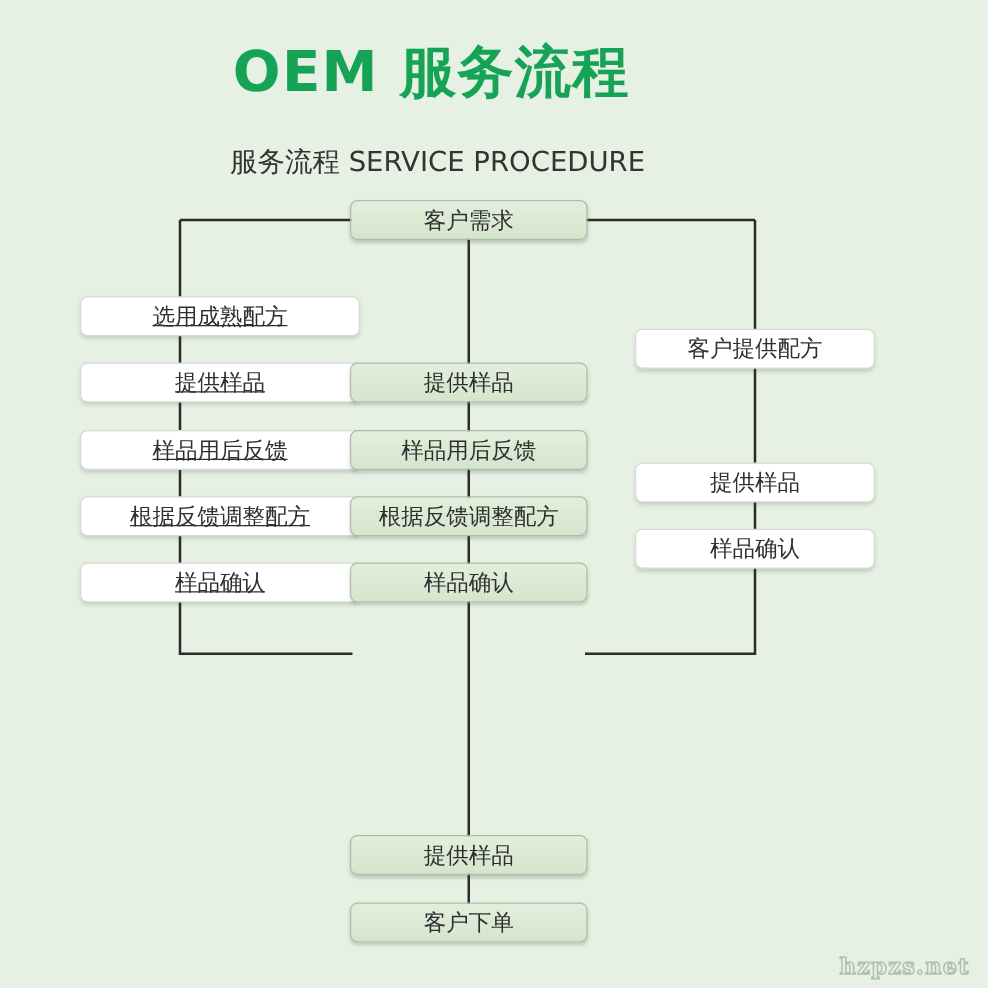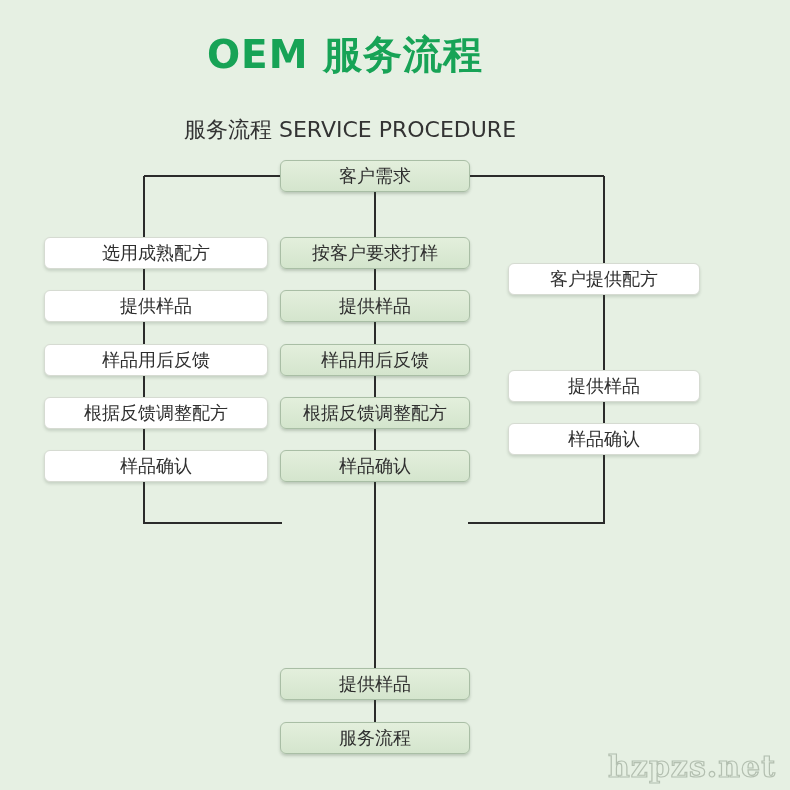--- a/index.html
+++ b/index.html
@@ -11,21 +11,21 @@
     font-family: "DejaVu Sans", "Liberation Sans", sans-serif;
   }
   body { background: #e6f0e3; position: relative; }
 
   .page-title {
     position: absolute;
     top: 28px;
     left: 0;
     width: 690px;
     text-align: center;
-    font-size: 39px;
+    font-size: 45px;
     font-weight: bold;
     letter-spacing: 1px;
     color: #17a356;
   }
   .page-subtitle {
     position: absolute;
     top: 115px;
     left: 0;
     width: 700px;
     text-align: center;
@@ -52,30 +52,30 @@
     background: linear-gradient(180deg, #e3efdc 0%, #d4e5cd 100%);
     border: 1px solid #a9bea5;
     box-shadow: 0 2px 3px rgba(60, 80, 60, 0.25);
   }
   .box.white {
     background: #ffffff;
     border: 1px solid #d6dbd2;
     box-shadow: 0 2px 3px rgba(60, 80, 60, 0.18);
   }
 
-  .col-left  { left: 44px;  width: 224px; }
+  .col-left  { left: 64px;  width: 224px; text-decoration: underline; }
   .col-mid   { left: 280px; width: 190px; }
   .col-right { left: 508px; width: 192px; margin-top: 26px; }
 
   .watermark {
     position: absolute;
     right: 14px;
     bottom: 6px;
     font-family: "DejaVu Serif", "Liberation Serif", serif;
-    font-size: 30px;
+    font-size: 18px;
     font-weight: bold;
     color: transparent;
     -webkit-text-stroke: 1.2px #b3bfb0;
     letter-spacing: 1px;
   }
 </style>
 </head>
 <body>
 
 <div class="chart">
@@ -95,27 +95,26 @@
   </svg>
 
   <div class="box green col-mid" style="top:160px">客户需求</div>
 
   <div class="box white col-left" style="top:237px">选用成熟配方</div>
   <div class="box white col-left" style="top:290px">提供样品</div>
   <div class="box white col-left" style="top:344px">样品用后反馈</div>
   <div class="box white col-left" style="top:397px">根据反馈调整配方</div>
   <div class="box white col-left" style="top:450px">样品确认</div>
 
-  <div class="box green col-mid" style="top:237px">按客户要求打样</div>
   <div class="box green col-mid" style="top:290px">提供样品</div>
   <div class="box green col-mid" style="top:344px">样品用后反馈</div>
   <div class="box green col-mid" style="top:397px">根据反馈调整配方</div>
   <div class="box green col-mid" style="top:450px">样品确认</div>
 
   <div class="box white col-right" style="top:237px">客户提供配方</div>
   <div class="box white col-right" style="top:344px">提供样品</div>
   <div class="box white col-right" style="top:397px">样品确认</div>
 
   <div class="box green col-mid" style="top:668px">提供样品</div>
-  <div class="box green col-mid" style="top:722px">服务流程</div>
+  <div class="box green col-mid" style="top:722px">客户下单</div>
 
   <div class="watermark">hzpzs.net</div>
 </div>
 
 </body></html>

